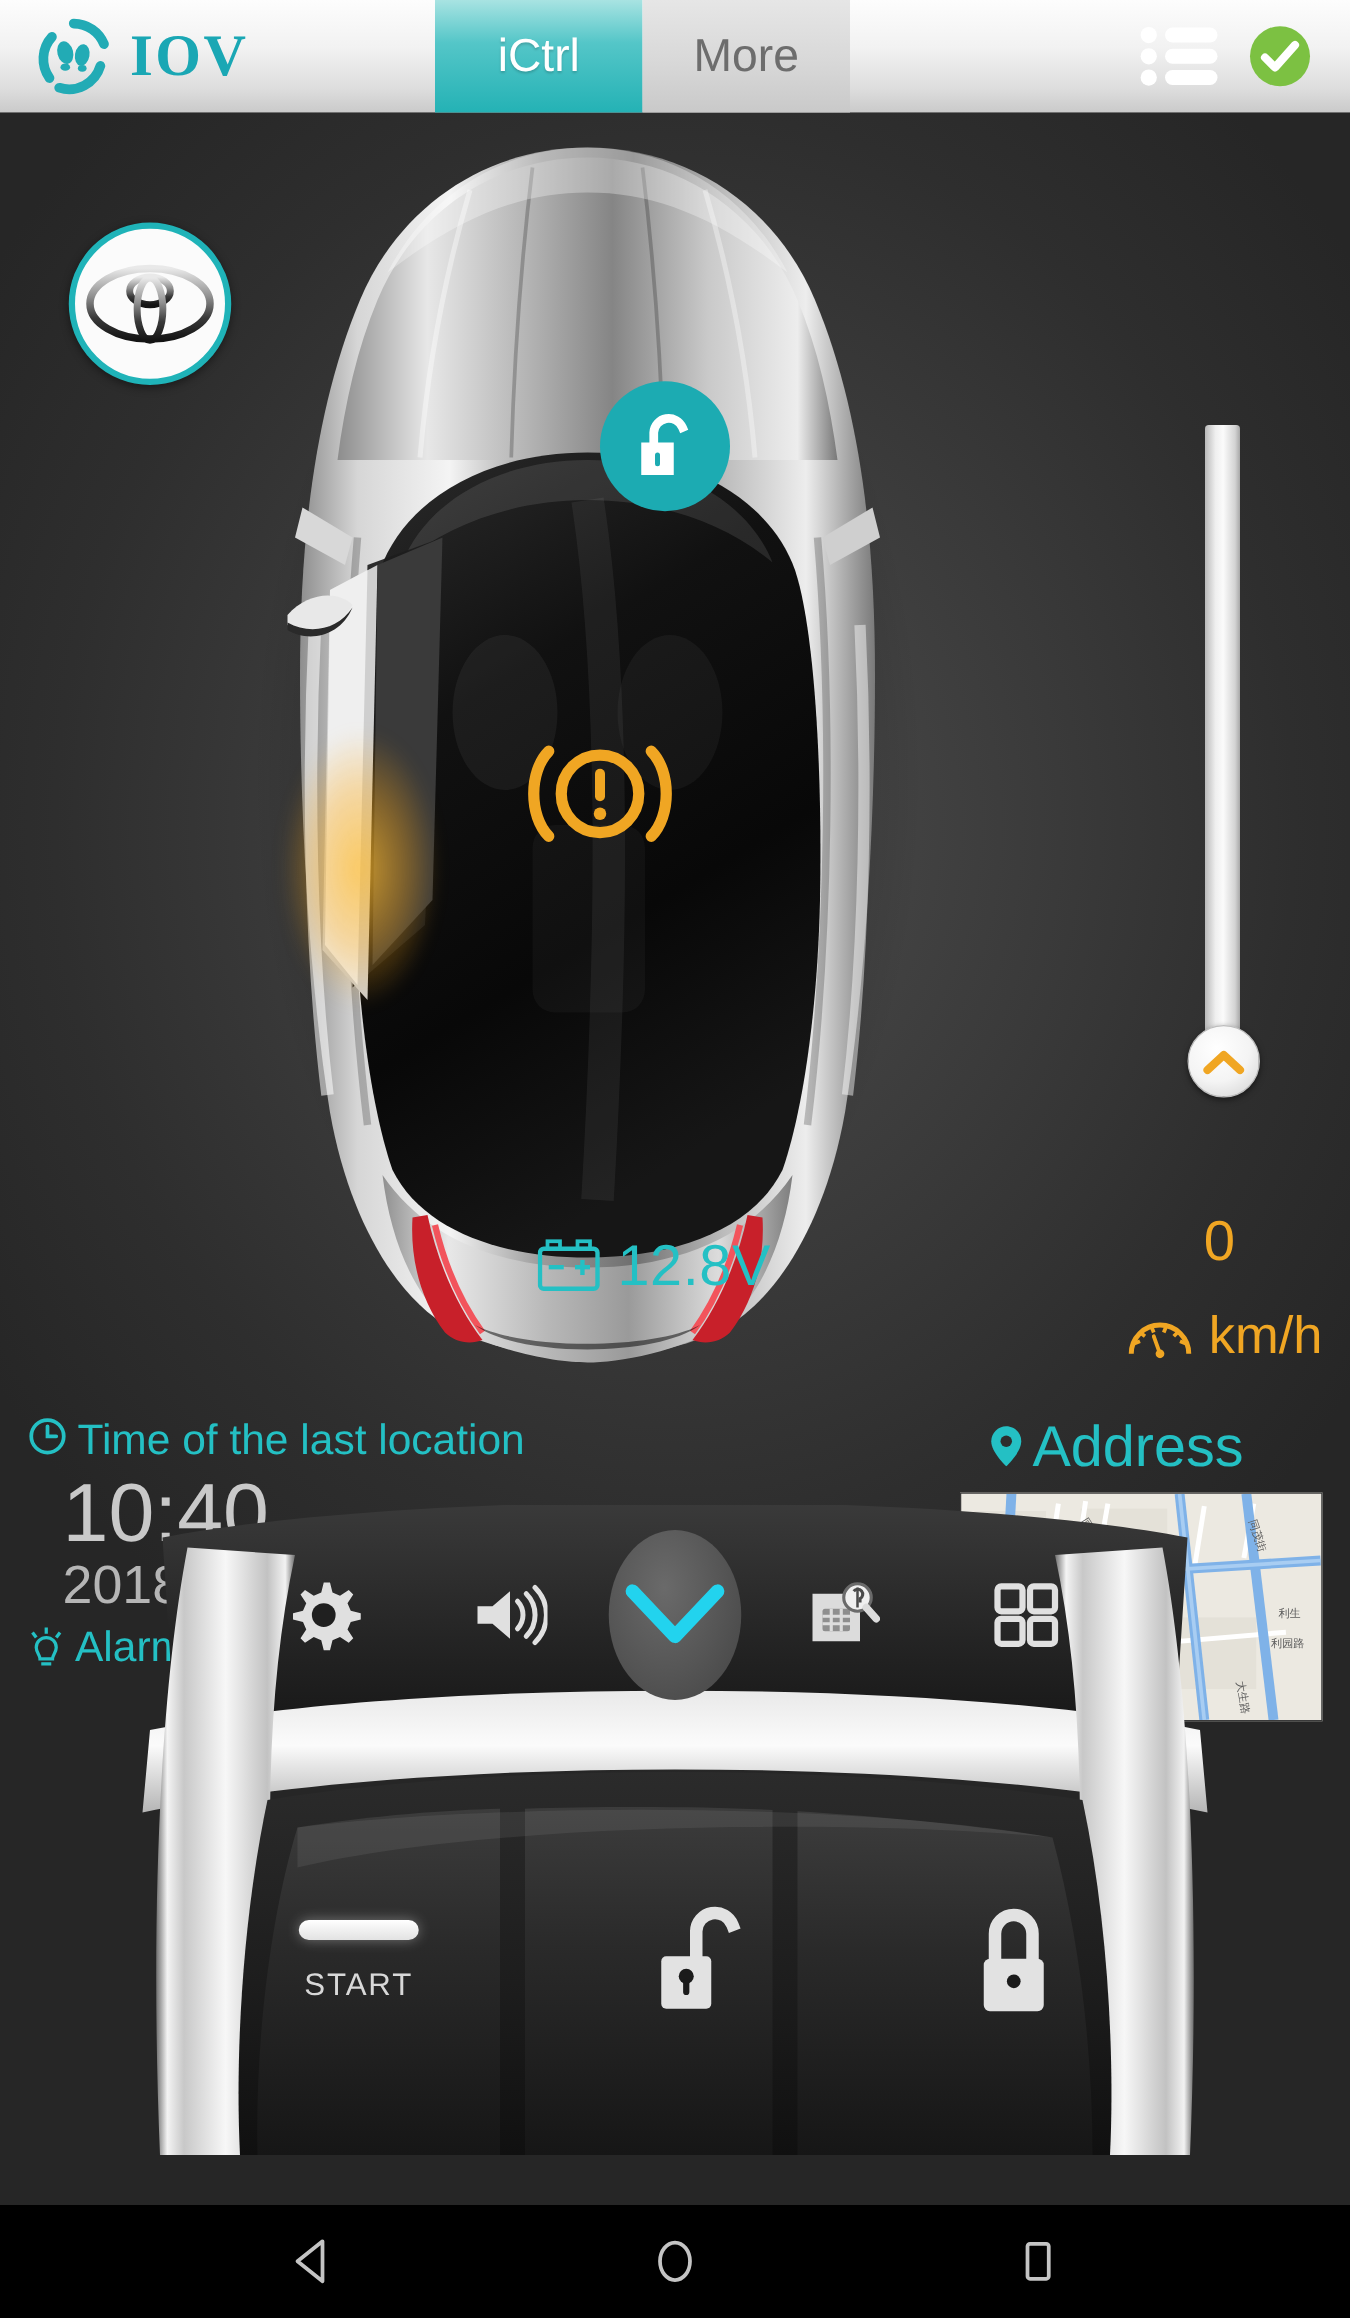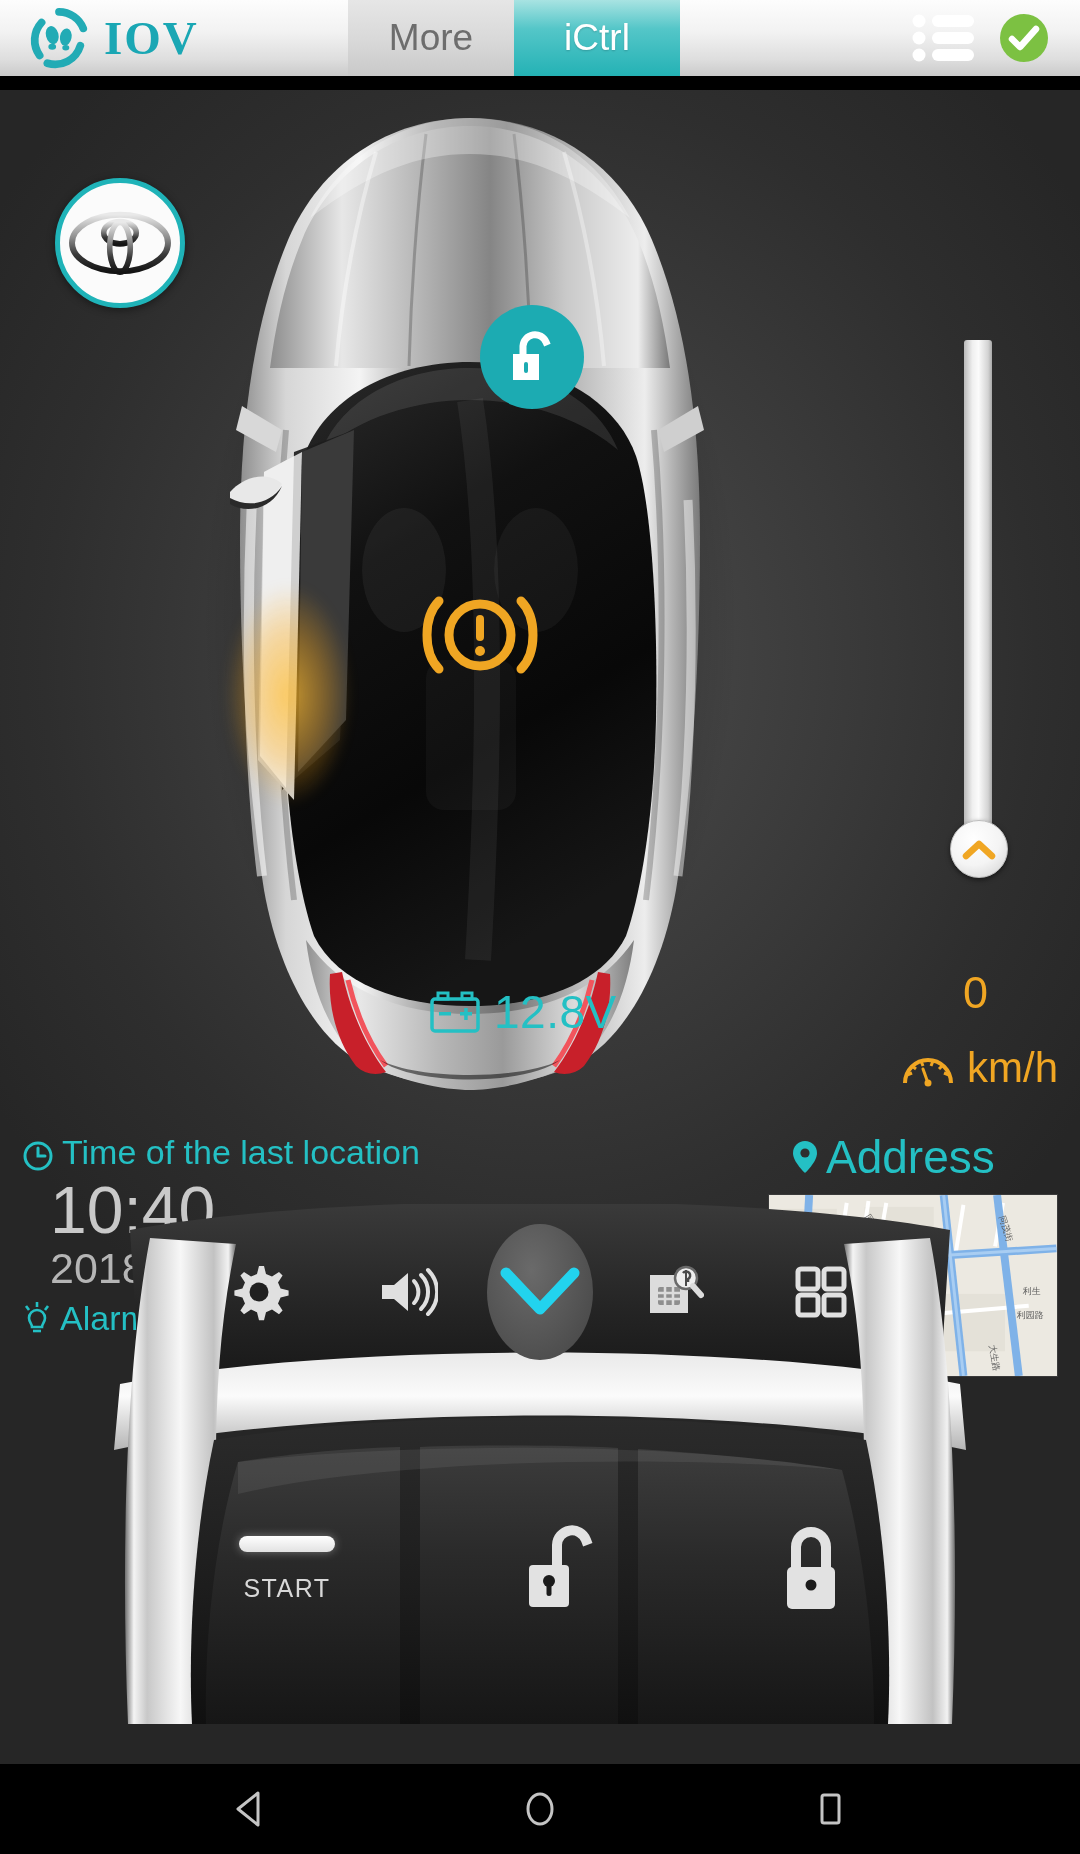--- a/index.html
+++ b/index.html
@@ -11,21 +11,21 @@
   }
   #app {
     position: relative;
     width: 1080px; height: 1854px;
     background: #000;
   }
 
   
   .header {
     position: absolute; top: 0; left: 0;
-    width: 1080px; height: 76px;
+    width: 1080px; height: 90px;
     background: linear-gradient(180deg, #fdfdfd 0%, #f2f2f2 42%, #dedede 78%, #cacaca 100%);
     display: flex; align-items: stretch;
     z-index: 40;
     justify-content: center;
   }
   .brand {
     width: 348px; display: flex; align-items: center;
     padding-left: 28px; gap: 14px;
   }
   .iov-mark { width: 62px; height: 62px; flex: 0 0 62px; }
@@ -152,21 +152,21 @@
   .speed-unit-row svg { width: 54px; height: 38px; }
   .speed-unit {
     font-size: 42px; color: #f0a623; line-height: 1;
   }
 
   
   .loc-block {
     position: absolute; left: 22px; top: 1043px;
   }
   .loc-title {
-    display: flex; align-items: flex-end; gap: 8px;
+    display: flex; align-items: flex-start; gap: 8px;
     color: #24c0c4; font-size: 34px;
   }
   .loc-title svg { width: 32px; height: 32px; }
   .loc-time {
     color: #c9c9c9; font-size: 66px; line-height: 1.05;
     margin: 4px 0 0 28px; font-weight: 300;
   }
   .loc-date {
     color: #b5b5b5; font-size: 43px; line-height: 1.1;
     margin-left: 28px;
@@ -283,25 +283,25 @@
         <path d="M54 40 A27 27 0 0 1 20 58" fill="none" stroke="#22abb5" stroke-width="8" stroke-linecap="round"></path>
         <path d="M12 50 A27 27 0 0 1 14 16" fill="none" stroke="#22abb5" stroke-width="8" stroke-linecap="round"></path>
         <ellipse cx="25" cy="29" rx="6.5" ry="9.5" fill="#22abb5" transform="rotate(-14 25 29)"></ellipse>
         <ellipse cx="25" cy="41" rx="4" ry="3" fill="#22abb5"></ellipse>
         <ellipse cx="39" cy="31" rx="6" ry="9" fill="#22abb5" transform="rotate(10 39 31)"></ellipse>
         <ellipse cx="39" cy="42" rx="3.6" ry="2.8" fill="#22abb5"></ellipse>
       </svg>
       <span class="iov-text">IOV</span>
     </div>
 
+    <div class="tab active">
+      <span>iCtrl</span>
+    </div>
     <div class="tab inactive">
       <span>More</span>
-    </div>
-    <div class="tab active">
-      <span>iCtrl</span>
     </div>
 
     <div class="header-spacer"></div>
 
     <div class="header-actions">
       <svg class="list-icon" viewBox="0 0 64 50">
         <circle cx="7" cy="8" r="6.5" fill="#ffffff"></circle>
         <rect x="20" y="2" width="42" height="12" rx="6" fill="#ffffff"></rect>
         <circle cx="7" cy="25" r="6.5" fill="#ffffff"></circle>
         <rect x="20" y="19" width="42" height="12" rx="6" fill="#ffffff"></rect>

